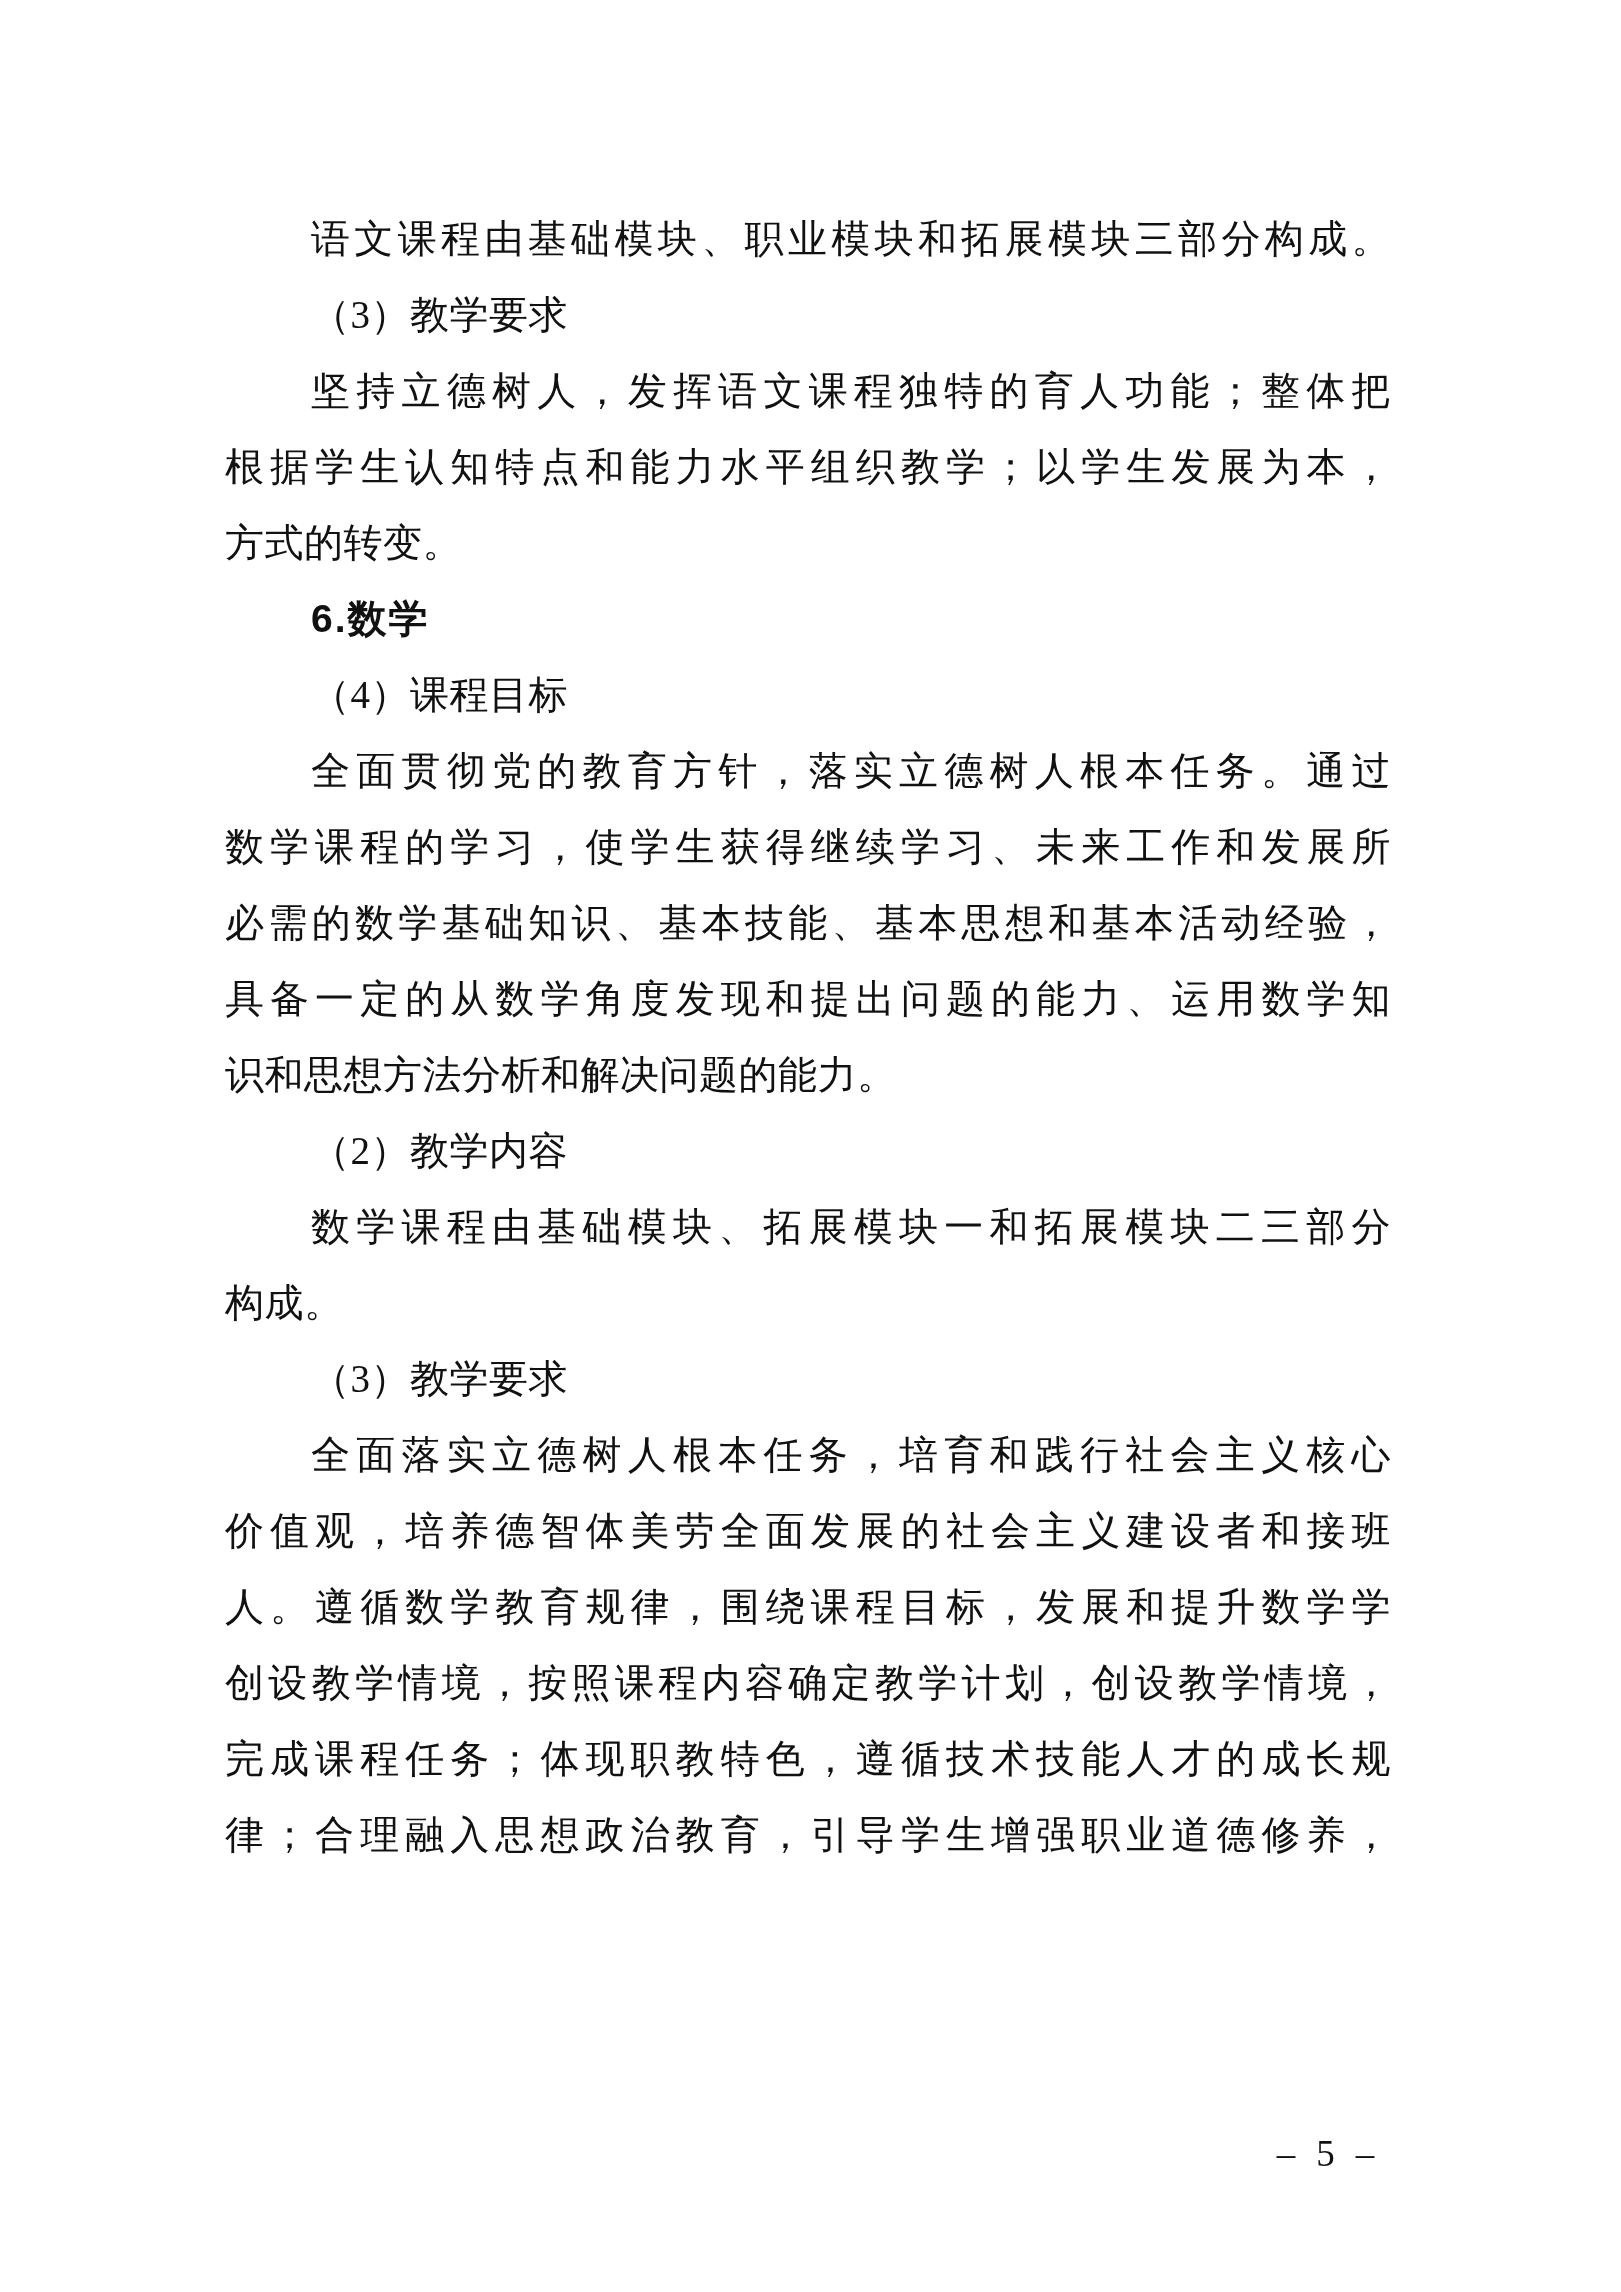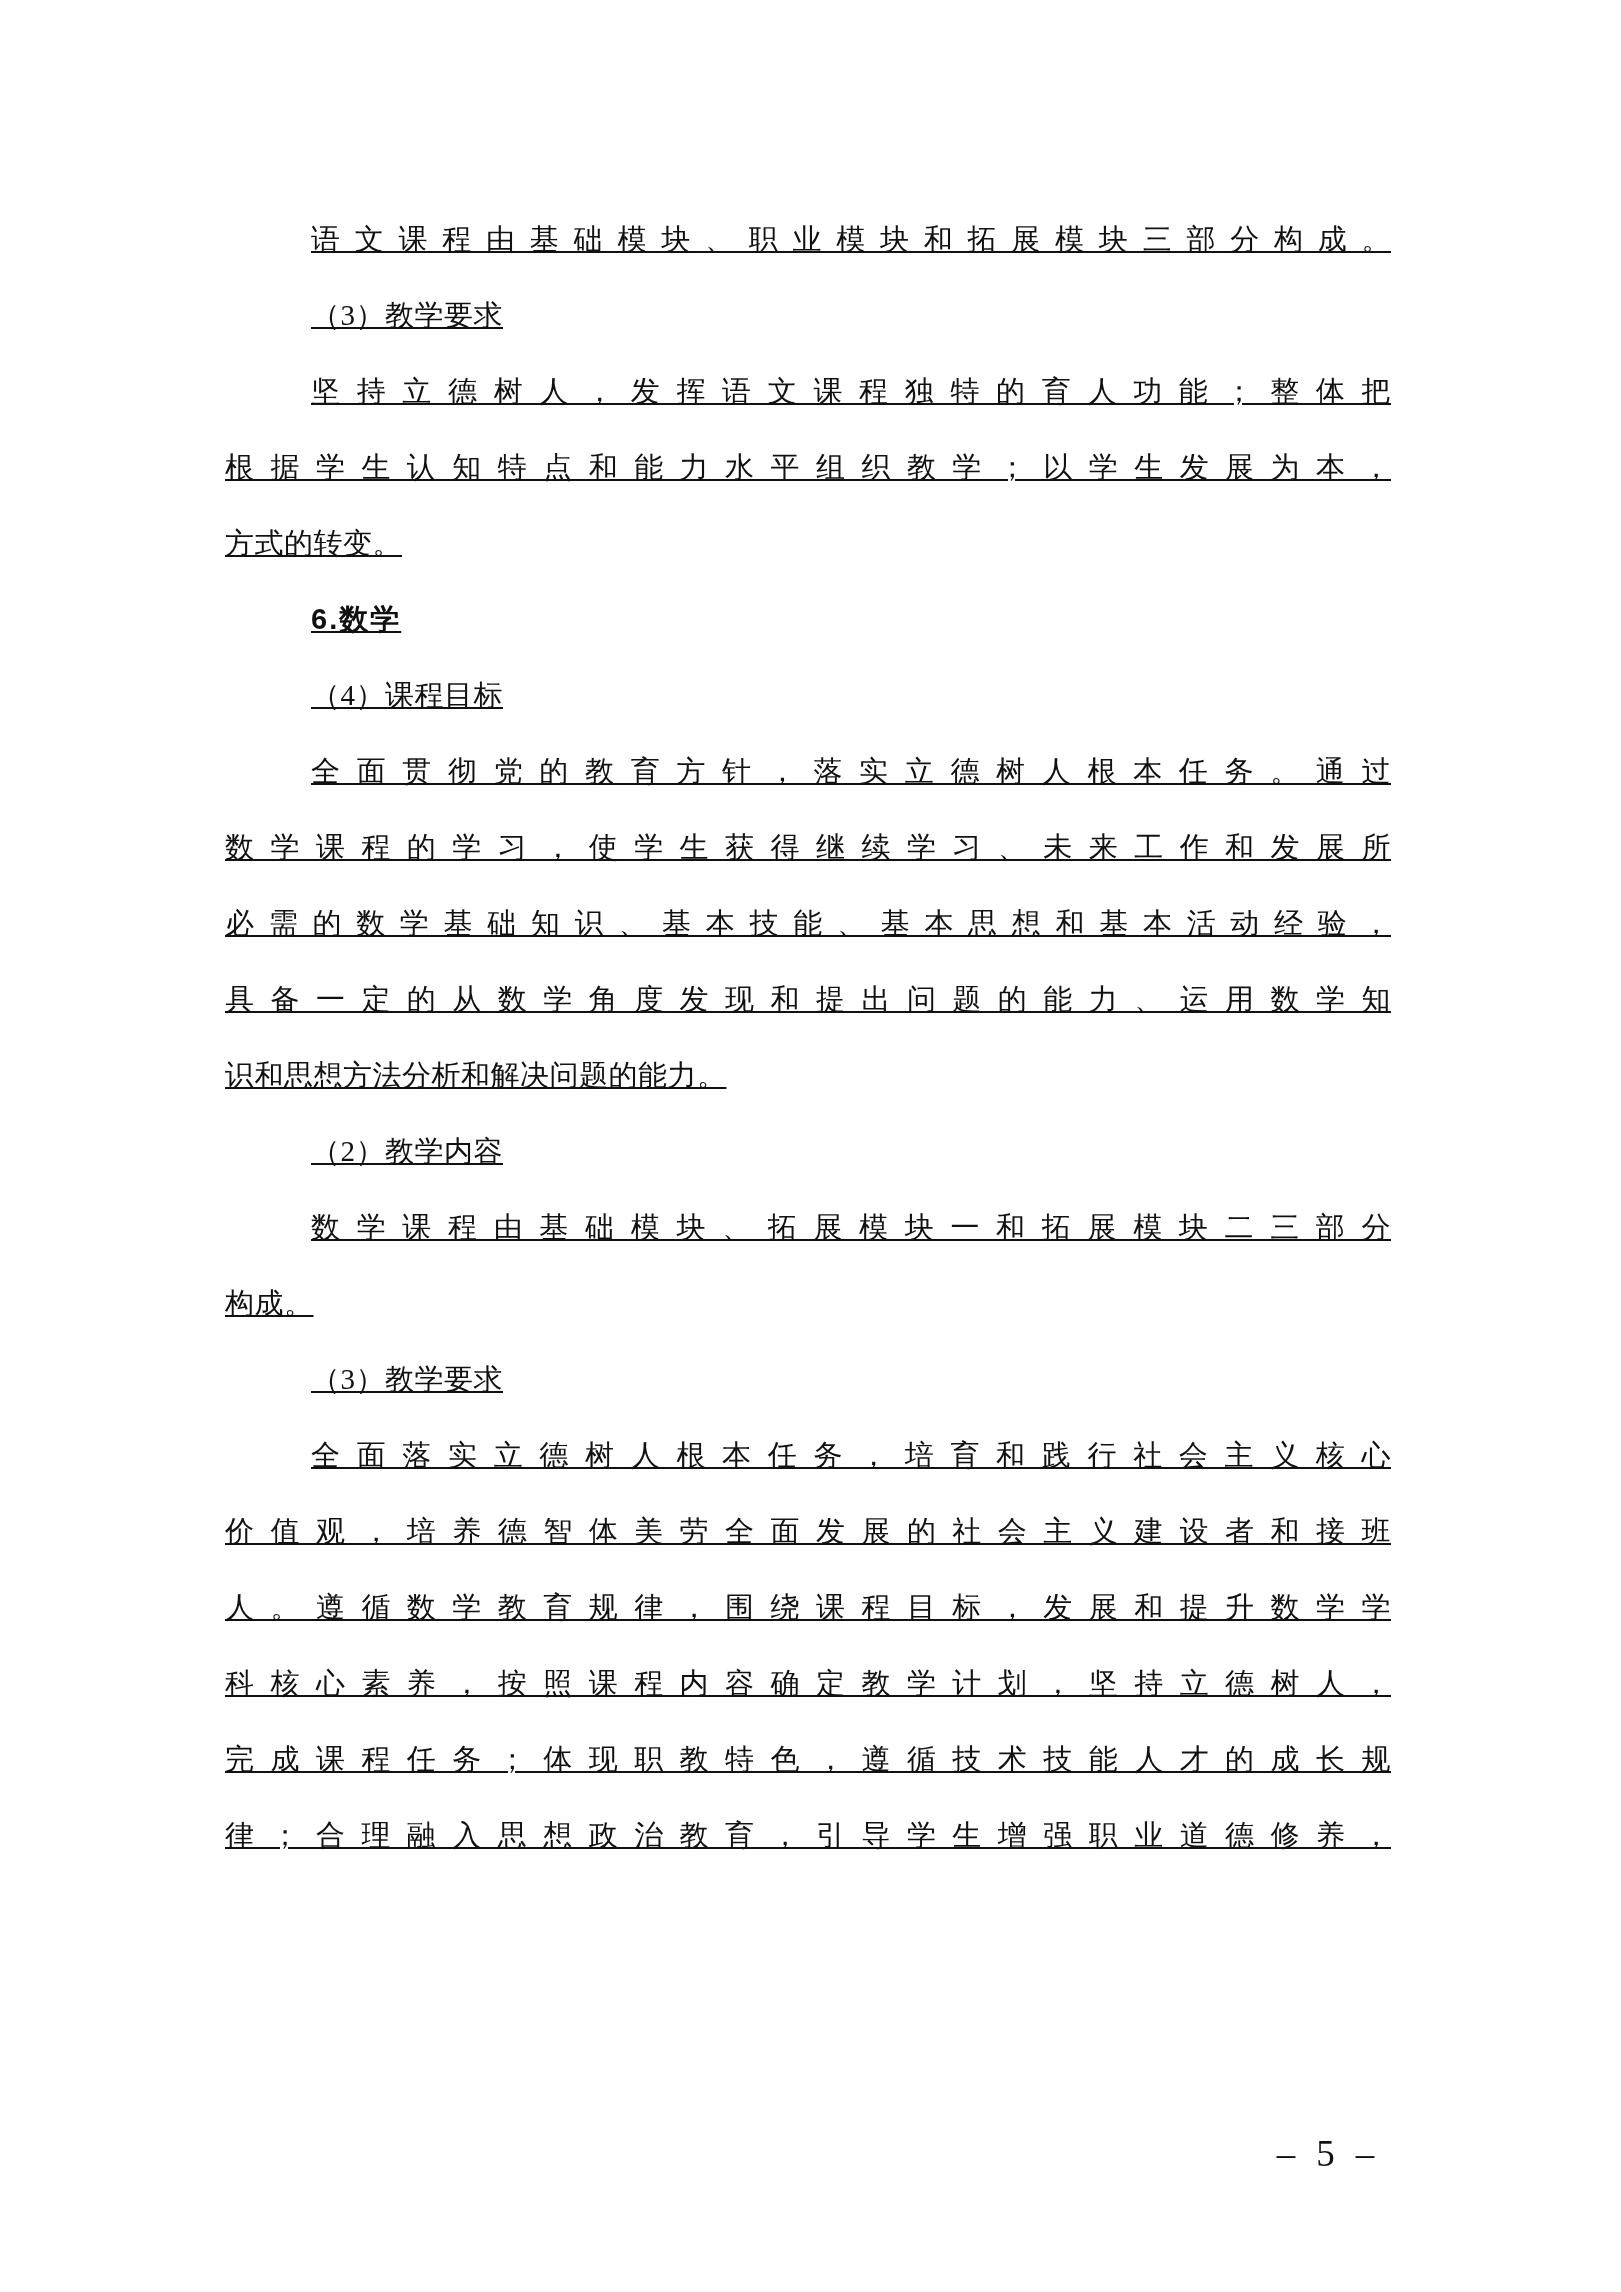--- a/index.html
+++ b/index.html
@@ -26,25 +26,24 @@
     position: absolute;
     left: 225px;
     top: 201px;
     width: 1166px;
   }
   .line {
     width: 1166px;
     box-sizing: border-box;
     height: 76px;
     line-height: 76px;
-    font-size: 29px;
+    font-size: 39px;
     letter-spacing: 0.5px;
     white-space: nowrap;
     text-align: left;
-    text-decoration: underline;
   }
   .line.indent {
     padding-left: 86px;
   }
   .line.fill {
     white-space: normal;
     text-align: justify;
     text-align-last: justify;
   }
   .line.heading {
@@ -82,19 +81,19 @@
       <div class="line fill">必需的数学基础知识、基本技能、基本思想和基本活动经验，</div>
       <div class="line fill">具备一定的从数学角度发现和提出问题的能力、运用数学知</div>
       <div class="line">识和思想方法分析和解决问题的能力。</div>
       <div class="line indent">（2）教学内容</div>
       <div class="line indent fill">数学课程由基础模块、拓展模块一和拓展模块二三部分</div>
       <div class="line">构成。</div>
       <div class="line indent">（3）教学要求</div>
       <div class="line indent fill">全面落实立德树人根本任务，培育和践行社会主义核心</div>
       <div class="line fill">价值观，培养德智体美劳全面发展的社会主义建设者和接班</div>
       <div class="line fill">人。遵循数学教育规律，围绕课程目标，发展和提升数学学</div>
-      <div class="line fill">科核心素养，按照课程内容确定教学计划，坚持立德树人，</div>
+      <div class="line fill">创设教学情境，按照课程内容确定教学计划，创设教学情境，</div>
       <div class="line fill">完成课程任务；体现职教特色，遵循技术技能人才的成长规</div>
       <div class="line fill">律；合理融入思想政治教育，引导学生增强职业道德修养，</div>
     </div>
   <div class="footer">– 5 –</div>
 </div>
 
 
 </body></html>

